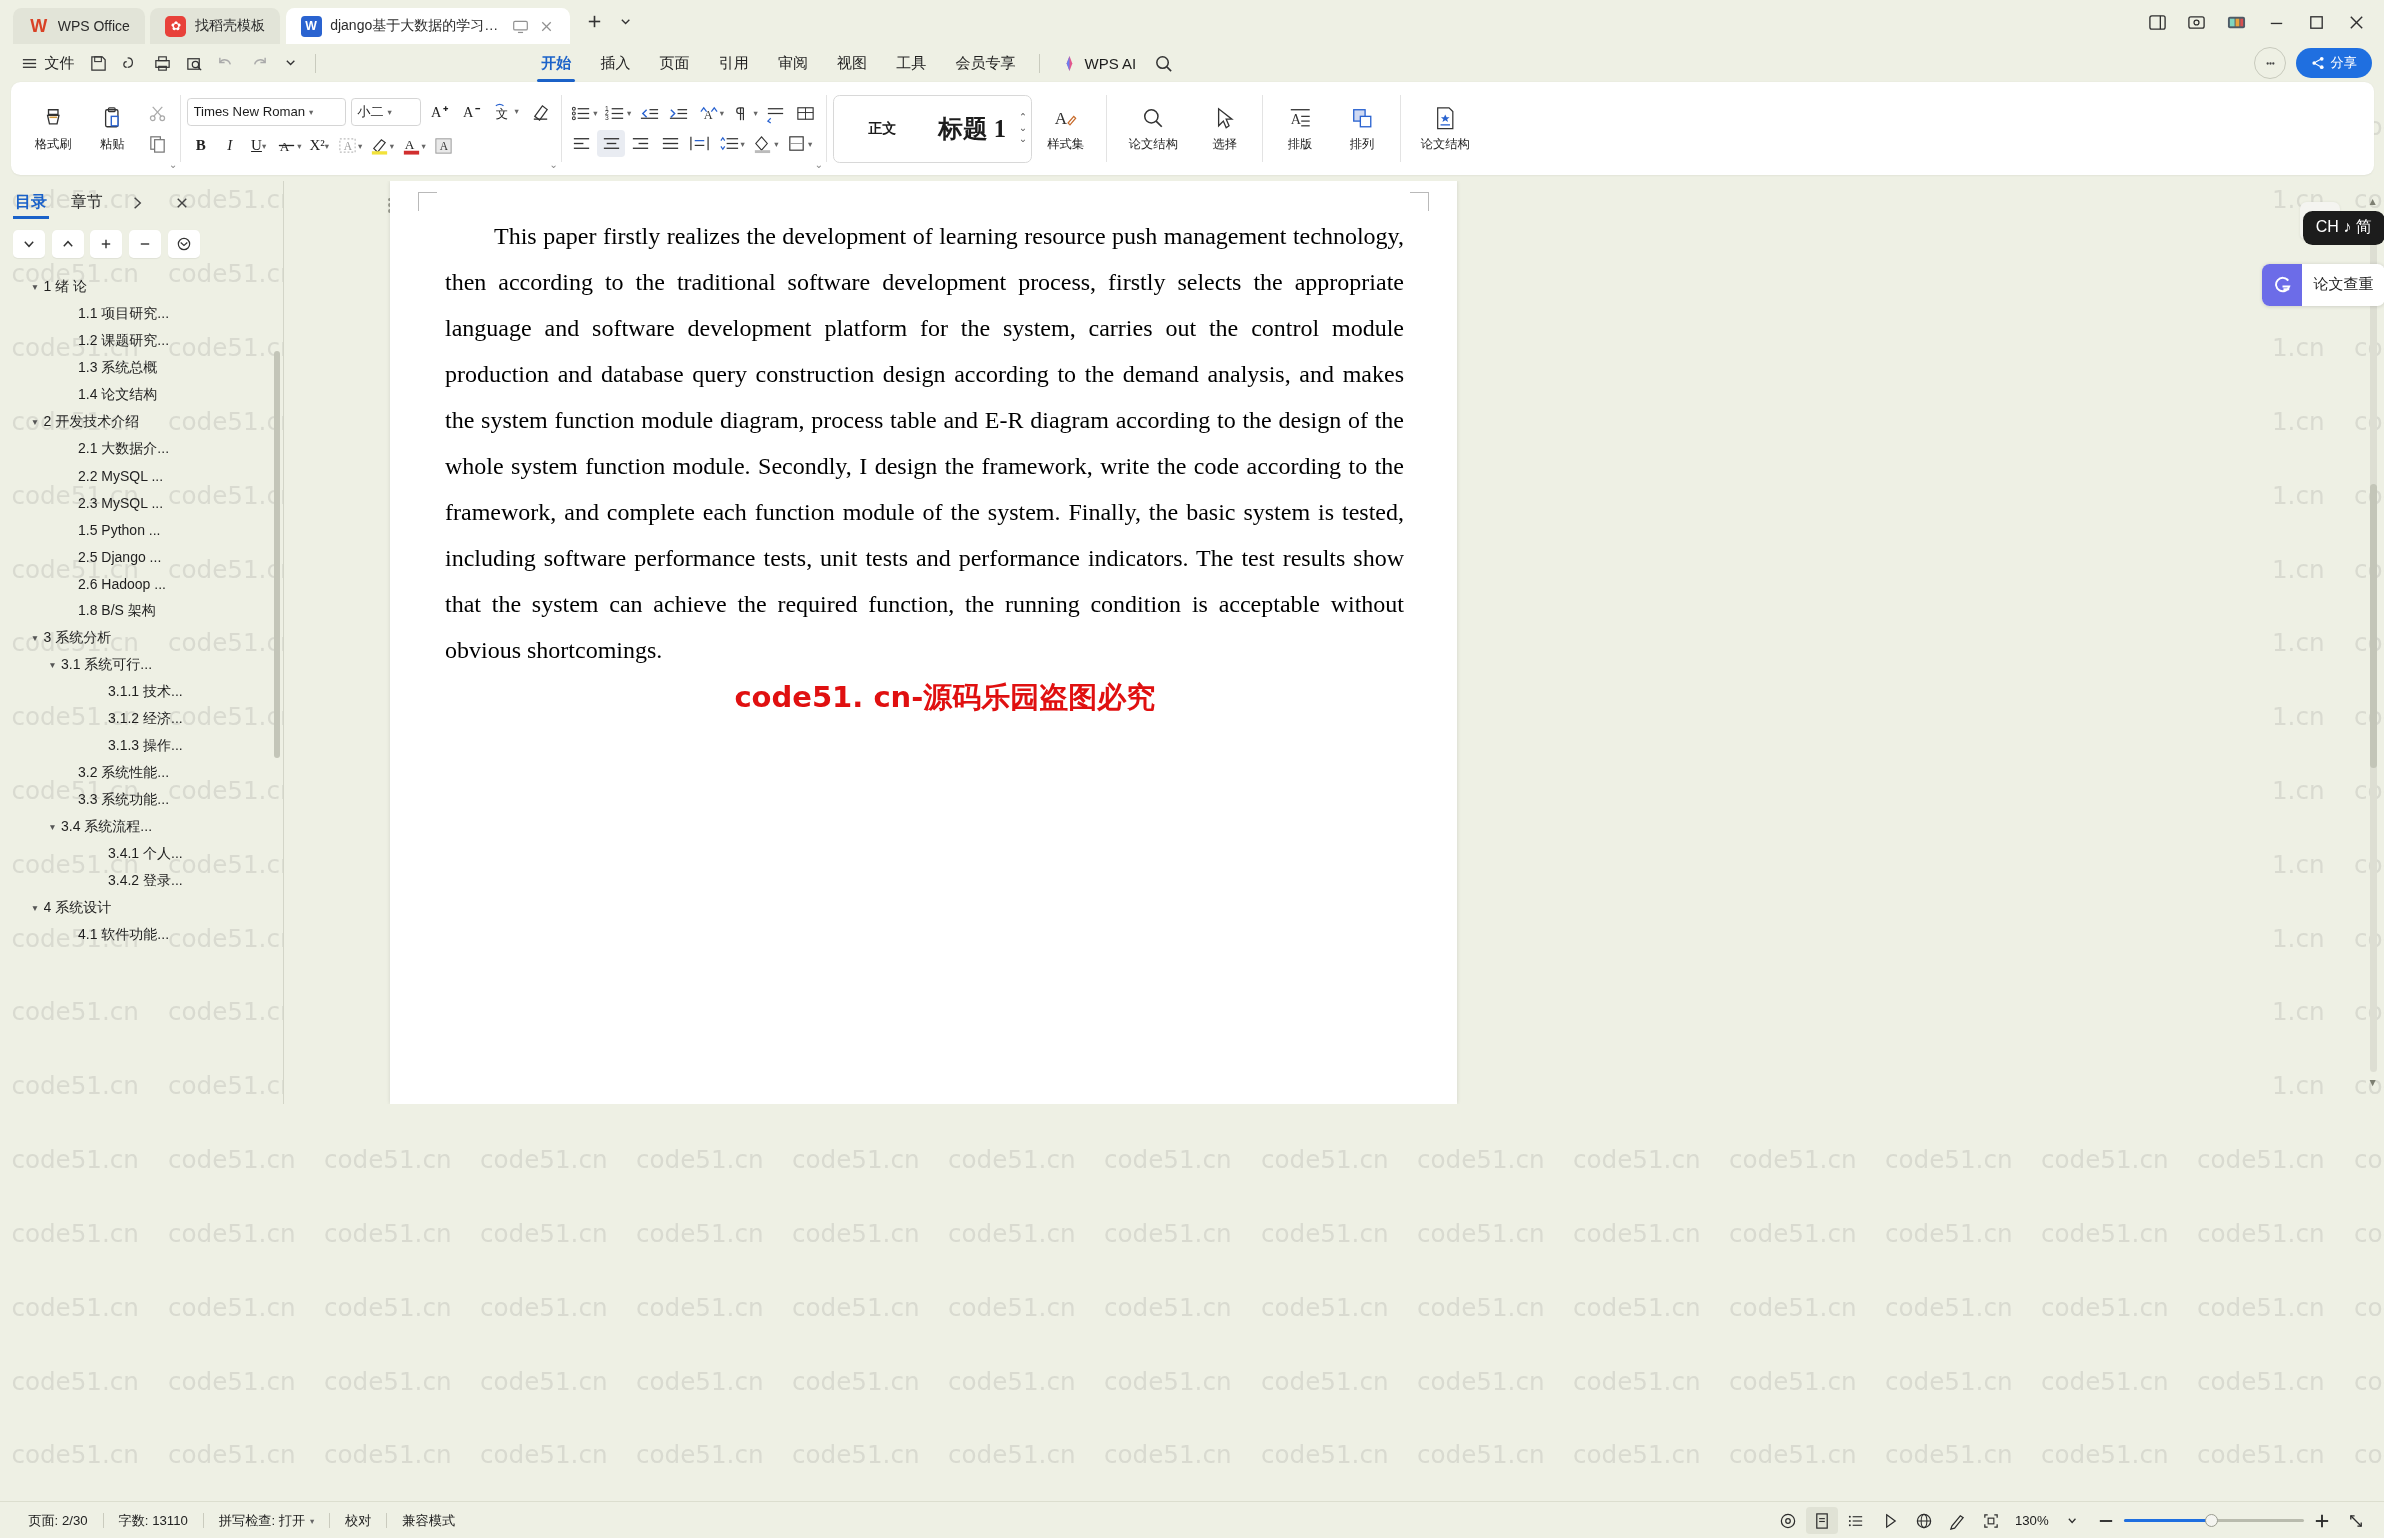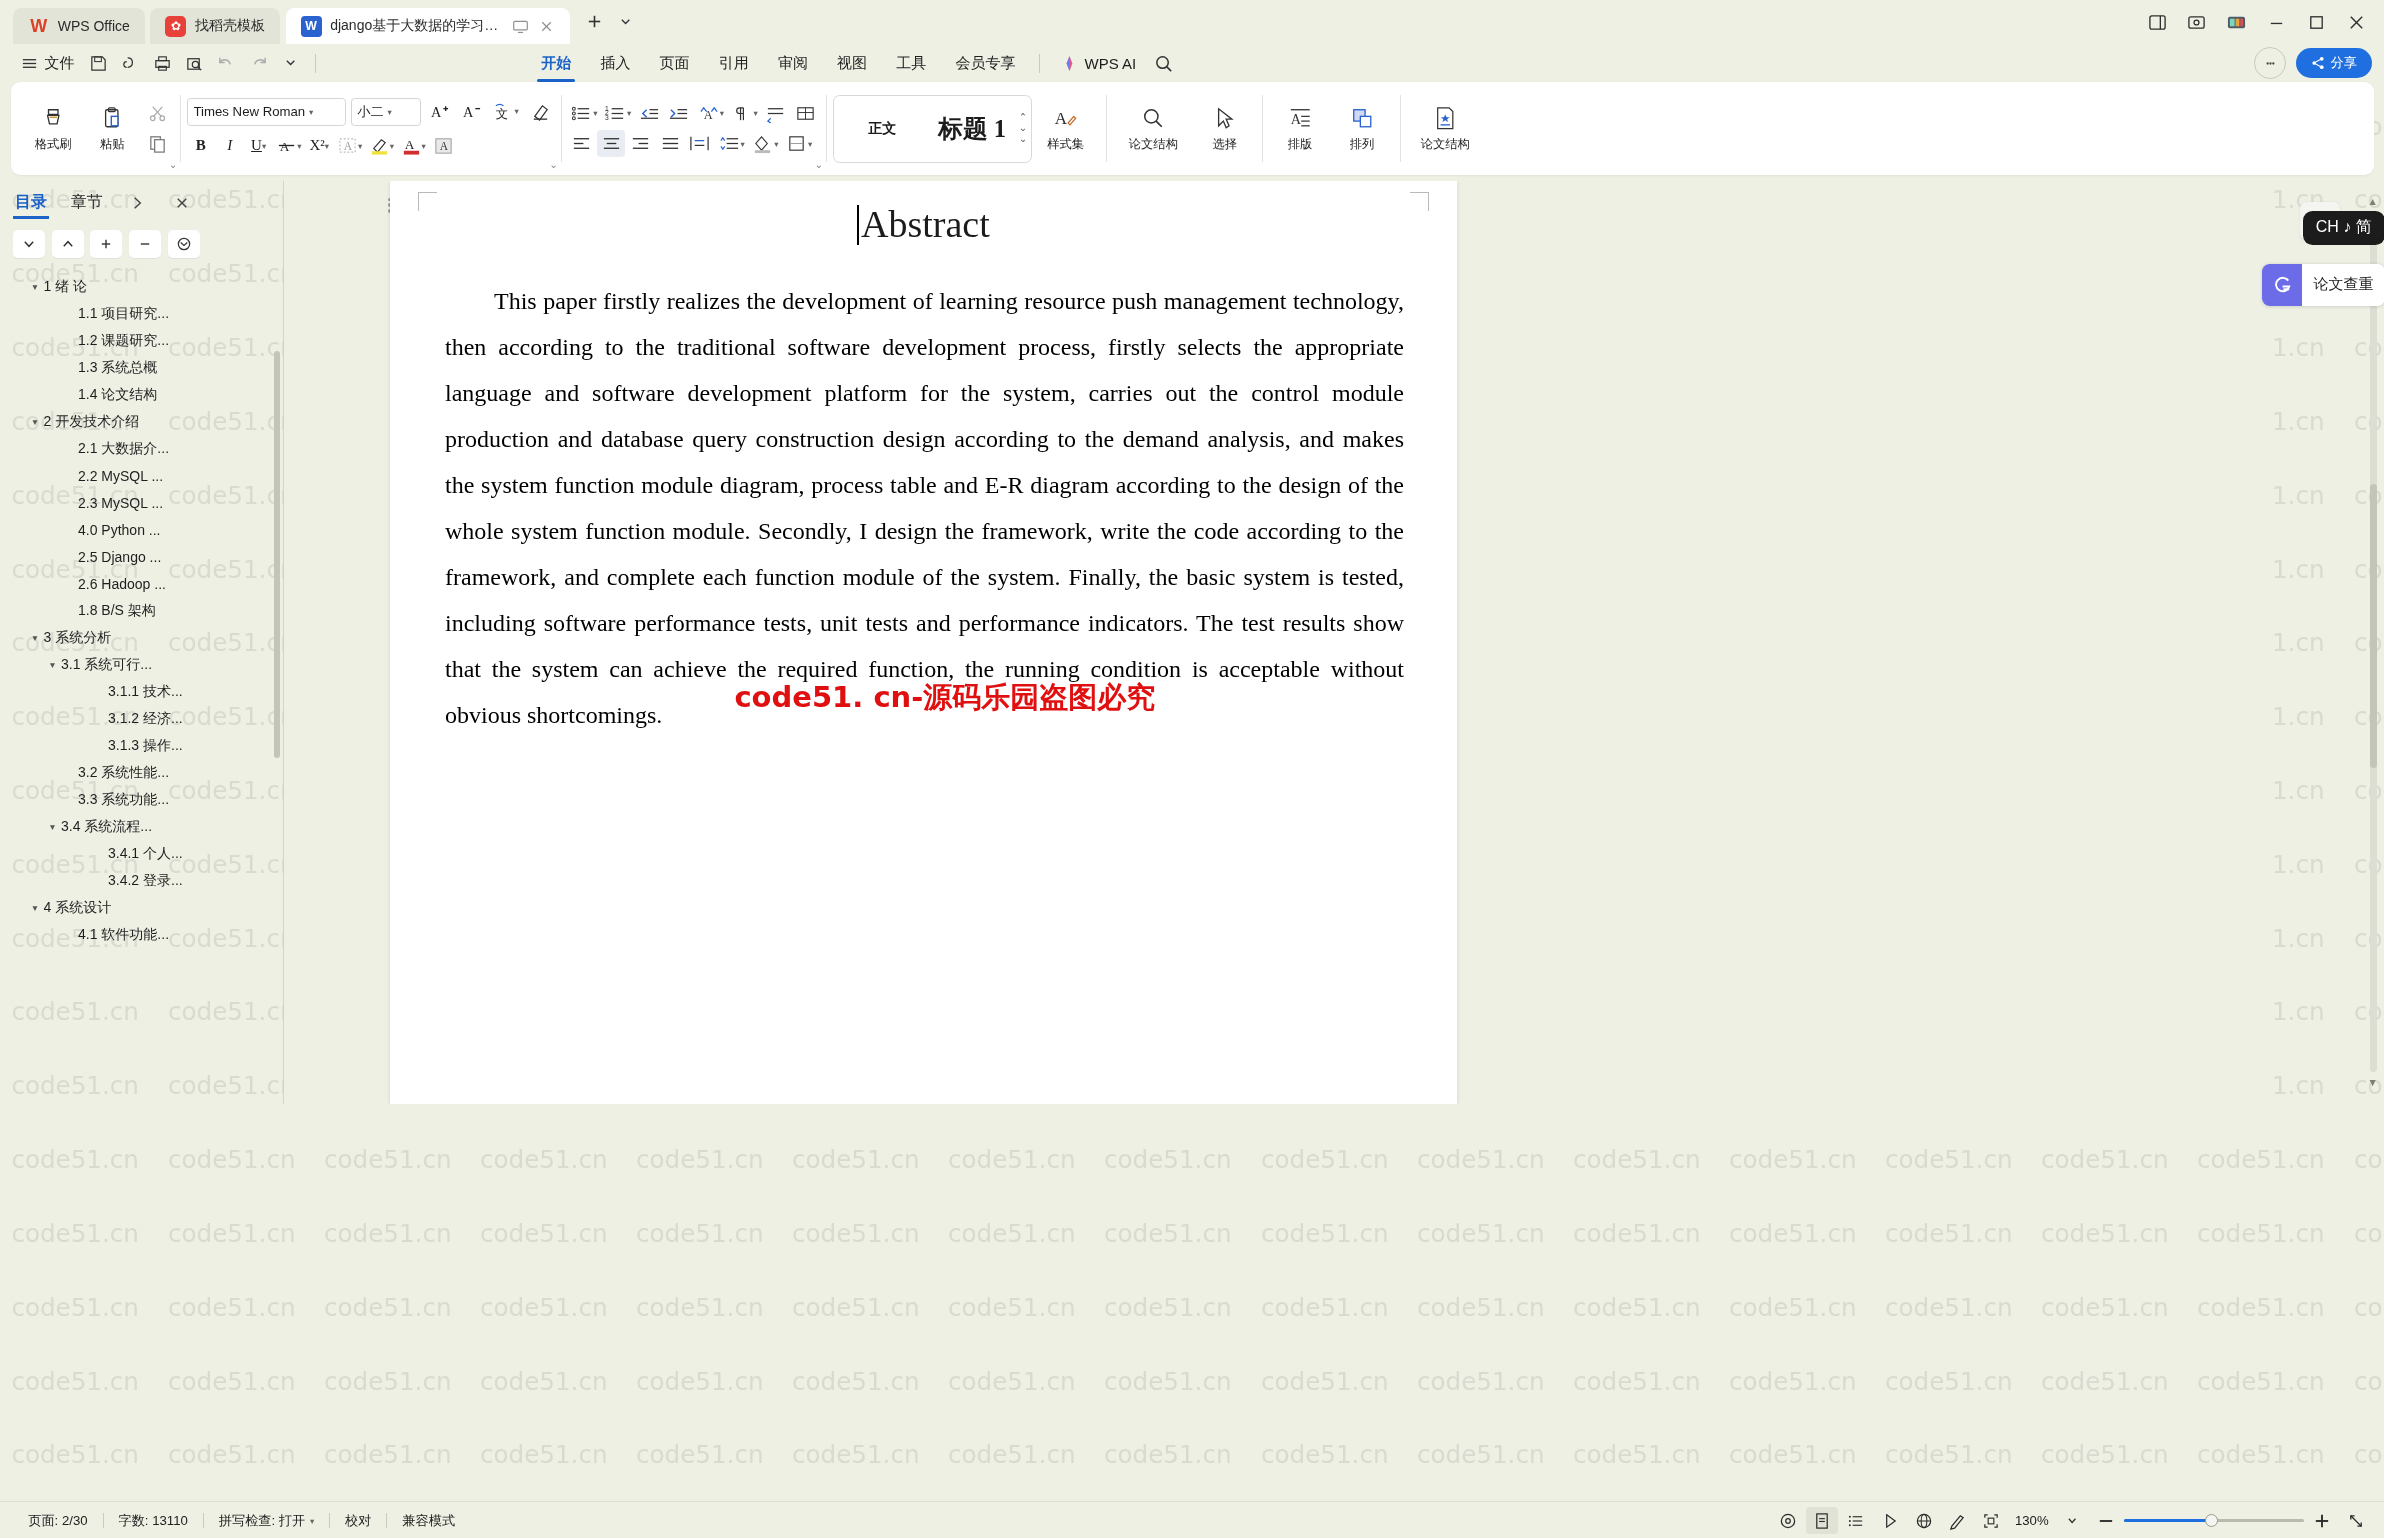--- a/index.html
+++ b/index.html
@@ -1219,21 +1219,21 @@
         <div class="tnode lv2">
           <span class="tarrow"></span>
           <span class="tlabel2">2.2 MySQL ...</span>
         </div>
         <div class="tnode lv2">
           <span class="tarrow"></span>
           <span class="tlabel2">2.3 MySQL ...</span>
         </div>
         <div class="tnode lv2">
           <span class="tarrow"></span>
-          <span class="tlabel2">4.0 Python ...</span>
+          <span class="tlabel2">1.5 Python ...</span>
         </div>
         <div class="tnode lv2">
           <span class="tarrow"></span>
           <span class="tlabel2">2.5 Django ...</span>
         </div>
         <div class="tnode lv2">
           <span class="tarrow"></span>
           <span class="tlabel2">2.6 Hadoop ...</span>
         </div>
         <div class="tnode lv2">
@@ -1298,23 +1298,20 @@
       <i></i>
         <i></i>
         <i></i>
         <i></i>
         <i></i>
         <i></i>
     </div>
     <div class="page">
       <div class="corner c-tl"></div>
       <div class="corner c-tr"></div>
-      <div class="doc-h1">
-        <span class="caret-bar"></span><span>Abstract</span>
-      </div>
       <p class="doc-p">This paper firstly realizes the development of learning resource push management technology, then according to the traditional software development process, firstly selects the appropriate language and software development platform for the system, carries out the control module production and database query construction design according to the demand analysis, and makes the system function module diagram, process table and E-R diagram according to the design of the whole system function module. Secondly, I design the framework, write the code according to the framework, and complete each function module of the system. Finally, the basic system is tested, including software performance tests, unit tests and performance indicators. The test results show that the system can achieve the required function, the running condition is acceptable without obvious shortcomings.</p>
       <div class="redwm">code51. cn-源码乐园盗图必究</div>
     </div>
   </div>
 
   <div class="rightrail">
     <div class="rr-scroll-up">▲</div>
     <div class="rr-track"></div>
     <div class="rr-thumb"></div>
     <div class="rr-scroll-dn">▼</div>

